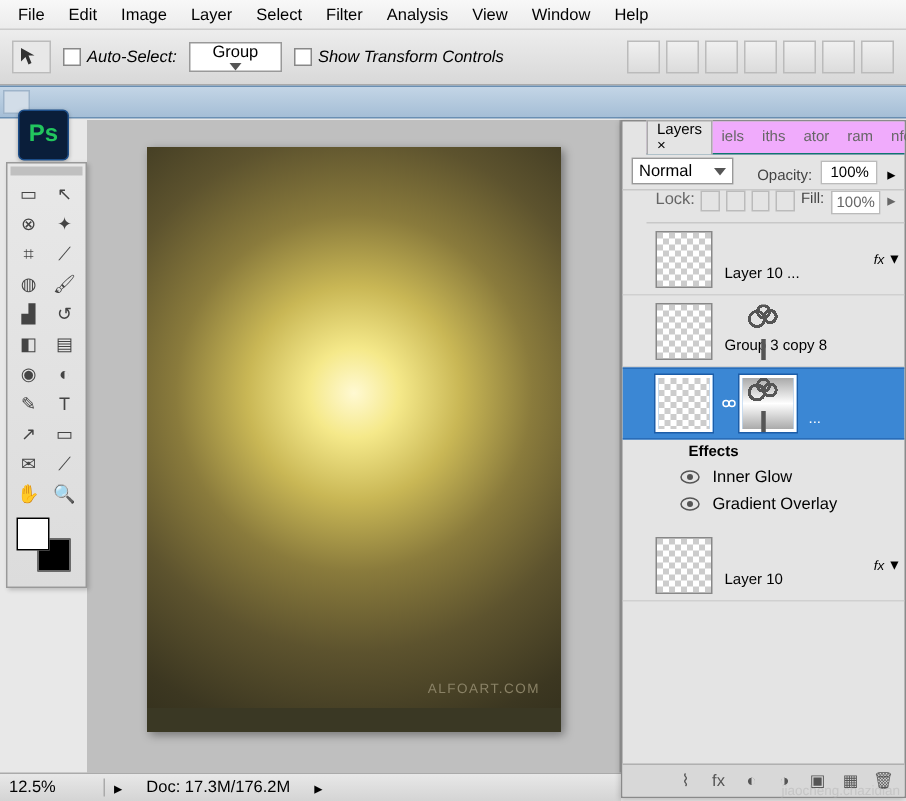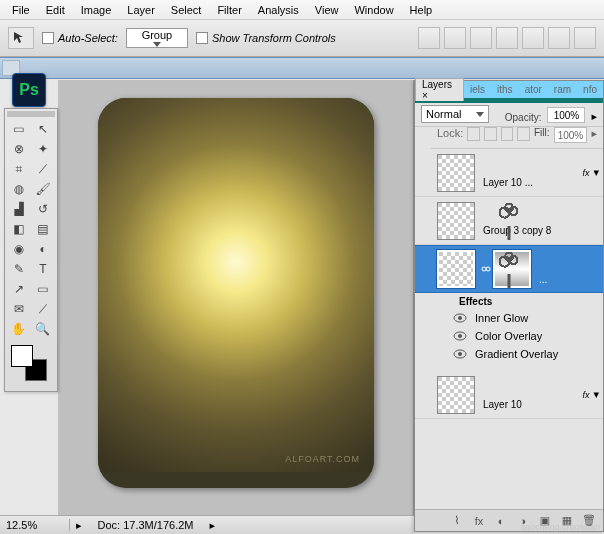--- a/index.html
+++ b/index.html
@@ -29,33 +29,33 @@
 .toolbox { position: absolute; left: 4px; top: 108px; width: 54px; background: linear-gradient(#e8e8e8,#dcdcdc); border: 1px solid #999; box-shadow: 1px 1px 3px rgba(0,0,0,0.2); padding: 2px; z-index: 6; }
 .toolbox-title { height: 6px; background: #c0c0c0; margin-bottom: 2px; }
 .toolrow { display: flex; }
 .toolbtn { width: 24px; height: 20px; border: 1px solid transparent; display: flex; align-items: center; justify-content: center; font-size: 12px; color: #444; }
 .colors { position: relative; height: 46px; margin-top: 4px; }
 .fg { position: absolute; left: 4px; top: 2px; width: 22px; height: 22px; background: #fff; border: 1px solid #000; }
 .bg { position: absolute; left: 18px; top: 16px; width: 22px; height: 22px; background: #000; border: 1px solid #666; }
 
 
 .canvas-wrap { position: absolute; left: 58px; top: 80px; width: 356px; height: 435px; background: #bfbfbf; border-right: 1px solid #999; }
-.doc { position: absolute; left: 40px; top: 18px; width: 276px; height: 390px; background: #3a3824; box-shadow: 2px 2px 6px rgba(0,0,0,0.4); overflow: hidden; border-radius: 28px; }
+.doc { position: absolute; left: 40px; top: 18px; width: 276px; height: 390px; background: #3a3824; box-shadow: 2px 2px 6px rgba(0,0,0,0.4); overflow: hidden; }
 .glow { position: absolute; left: 50%; top: 42%; width: 420px; height: 420px; transform: translate(-50%,-50%); background: radial-gradient(circle, #fff9d2 0%, #f5e98a 10%, #c9b755 24%, #8a7b3c 40%, #5d532e 58%, #3c3721 78%, #2a2818 100%); }
 .watermark { position: absolute; right: 14px; bottom: 24px; color: #8a8266; font-size: 9px; letter-spacing: 1px; }
 
 
 .status { position: absolute; left: 0; bottom: 0; width: 414px; height: 19px; background: linear-gradient(#e8e8e8,#d4d4d4); border-top: 1px solid #aaa; display: flex; align-items: center; font-size: 11px; }
 .status .zoom { width: 70px; padding: 0 6px; border-right: 1px solid #aaa; }
 .status .doc-size { padding: 0 10px; }
 .status .arrow { padding: 0 6px; }
 
 
 .panel { position: absolute; right: 0; top: 80px; width: 190px; height: 452px; background: #e4e4e4; border: 1px solid #8a8a8a; box-shadow: -1px 1px 4px rgba(0,0,0,0.2); z-index: 10; }
-.panel-tabs { height: 22px; background: #7dd3fc; border-bottom: 5px solid #0f766e; display: flex; align-items: center; }
+.panel-tabs { height: 22px; background: #f0abfc; border-bottom: 1px solid #0f766e; display: flex; align-items: center; margin-left: 16px; }
 .ptab { padding: 0 6px; color: #666; font-size: 10px; }
 .ptab.active { background: #e4e4e4; border: 1px solid #aaa; border-bottom: none; color: #000; }
 .panel-row1 { height: 24px; display: flex; align-items: flex-end; padding: 3px 6px; gap: 6px; border-bottom: 1px solid #c8c8c8; }
 .blendmode { width: 68px; height: 18px; border: 1px solid #999; background: #fff; display: flex; align-items: center; justify-content: space-between; padding: 0 4px; }
 .op-label { margin-left: auto; color: #444; font-size: 10px; }
 .op-val { width: 38px; height: 16px; border: 1px solid #bbb; background: #fff; text-align: center; display: flex; align-items: center; justify-content: center; font-size: 10px; }
 .panel-row2 { height: 22px; display: flex; align-items: flex-start; padding: 0 6px; gap: 4px; border-bottom: 1px solid #c8c8c8; font-size: 10px; color: #666; margin-left: 16px; }
 .lockic { width: 14px; height: 14px; border: 1px solid #bbb; }
 
 
@@ -270,27 +270,20 @@
           <ellipse cx="7" cy="5" rx="6" ry="4" fill="none" stroke="#555"></ellipse>
           <circle cx="7" cy="5" r="2" fill="#555"></circle>
         </svg>
       <span>Inner Glow</span>
     </div>
     <div class="fx-line">
       <svg class="fx-eye" viewBox="0 0 14 10">
           <ellipse cx="7" cy="5" rx="6" ry="4" fill="none" stroke="#555"></ellipse>
           <circle cx="7" cy="5" r="2" fill="#555"></circle>
         </svg>
-      <span>Color Overlay</span>
-    </div>
-    <div class="fx-line">
-      <svg class="fx-eye" viewBox="0 0 14 10">
-          <ellipse cx="7" cy="5" rx="6" ry="4" fill="none" stroke="#555"></ellipse>
-          <circle cx="7" cy="5" r="2" fill="#555"></circle>
-        </svg>
       <span>Gradient Overlay</span>
     </div>
 
     <div class="layer" style="margin-top:8px;">
       <div class="vis"></div>
       <div class="thumb checker"></div>
       <span class="lname">Layer 10</span>
       <span class="fx">fx</span>
       <span class="chev">▾</span>
     </div>

